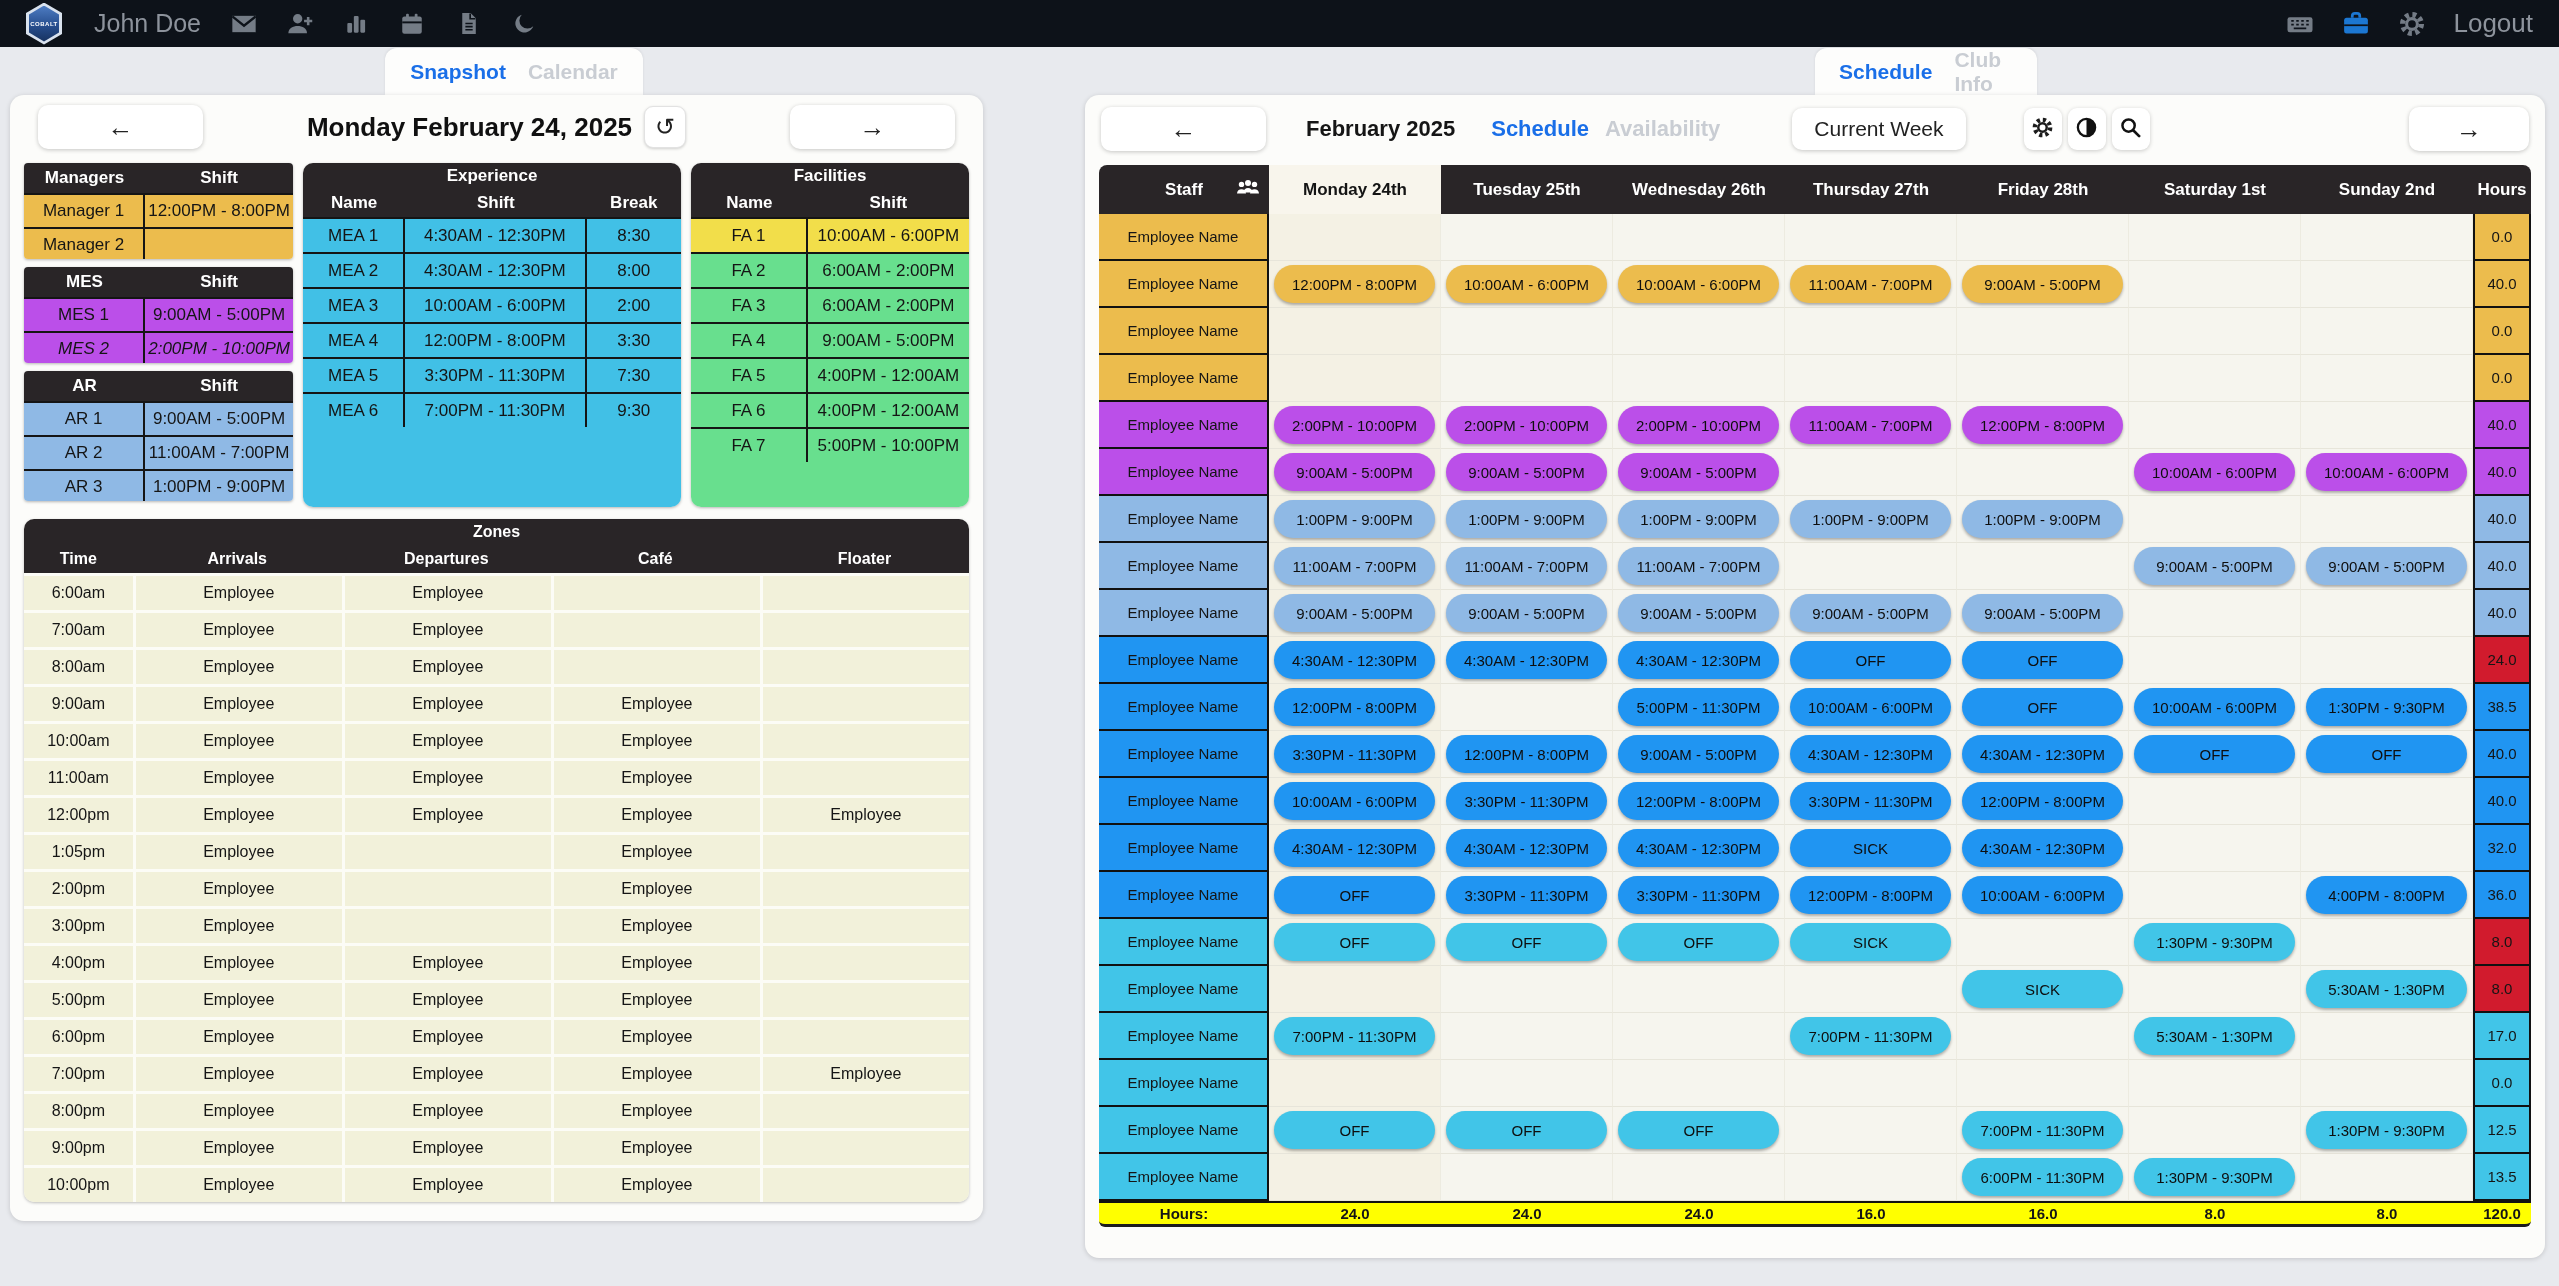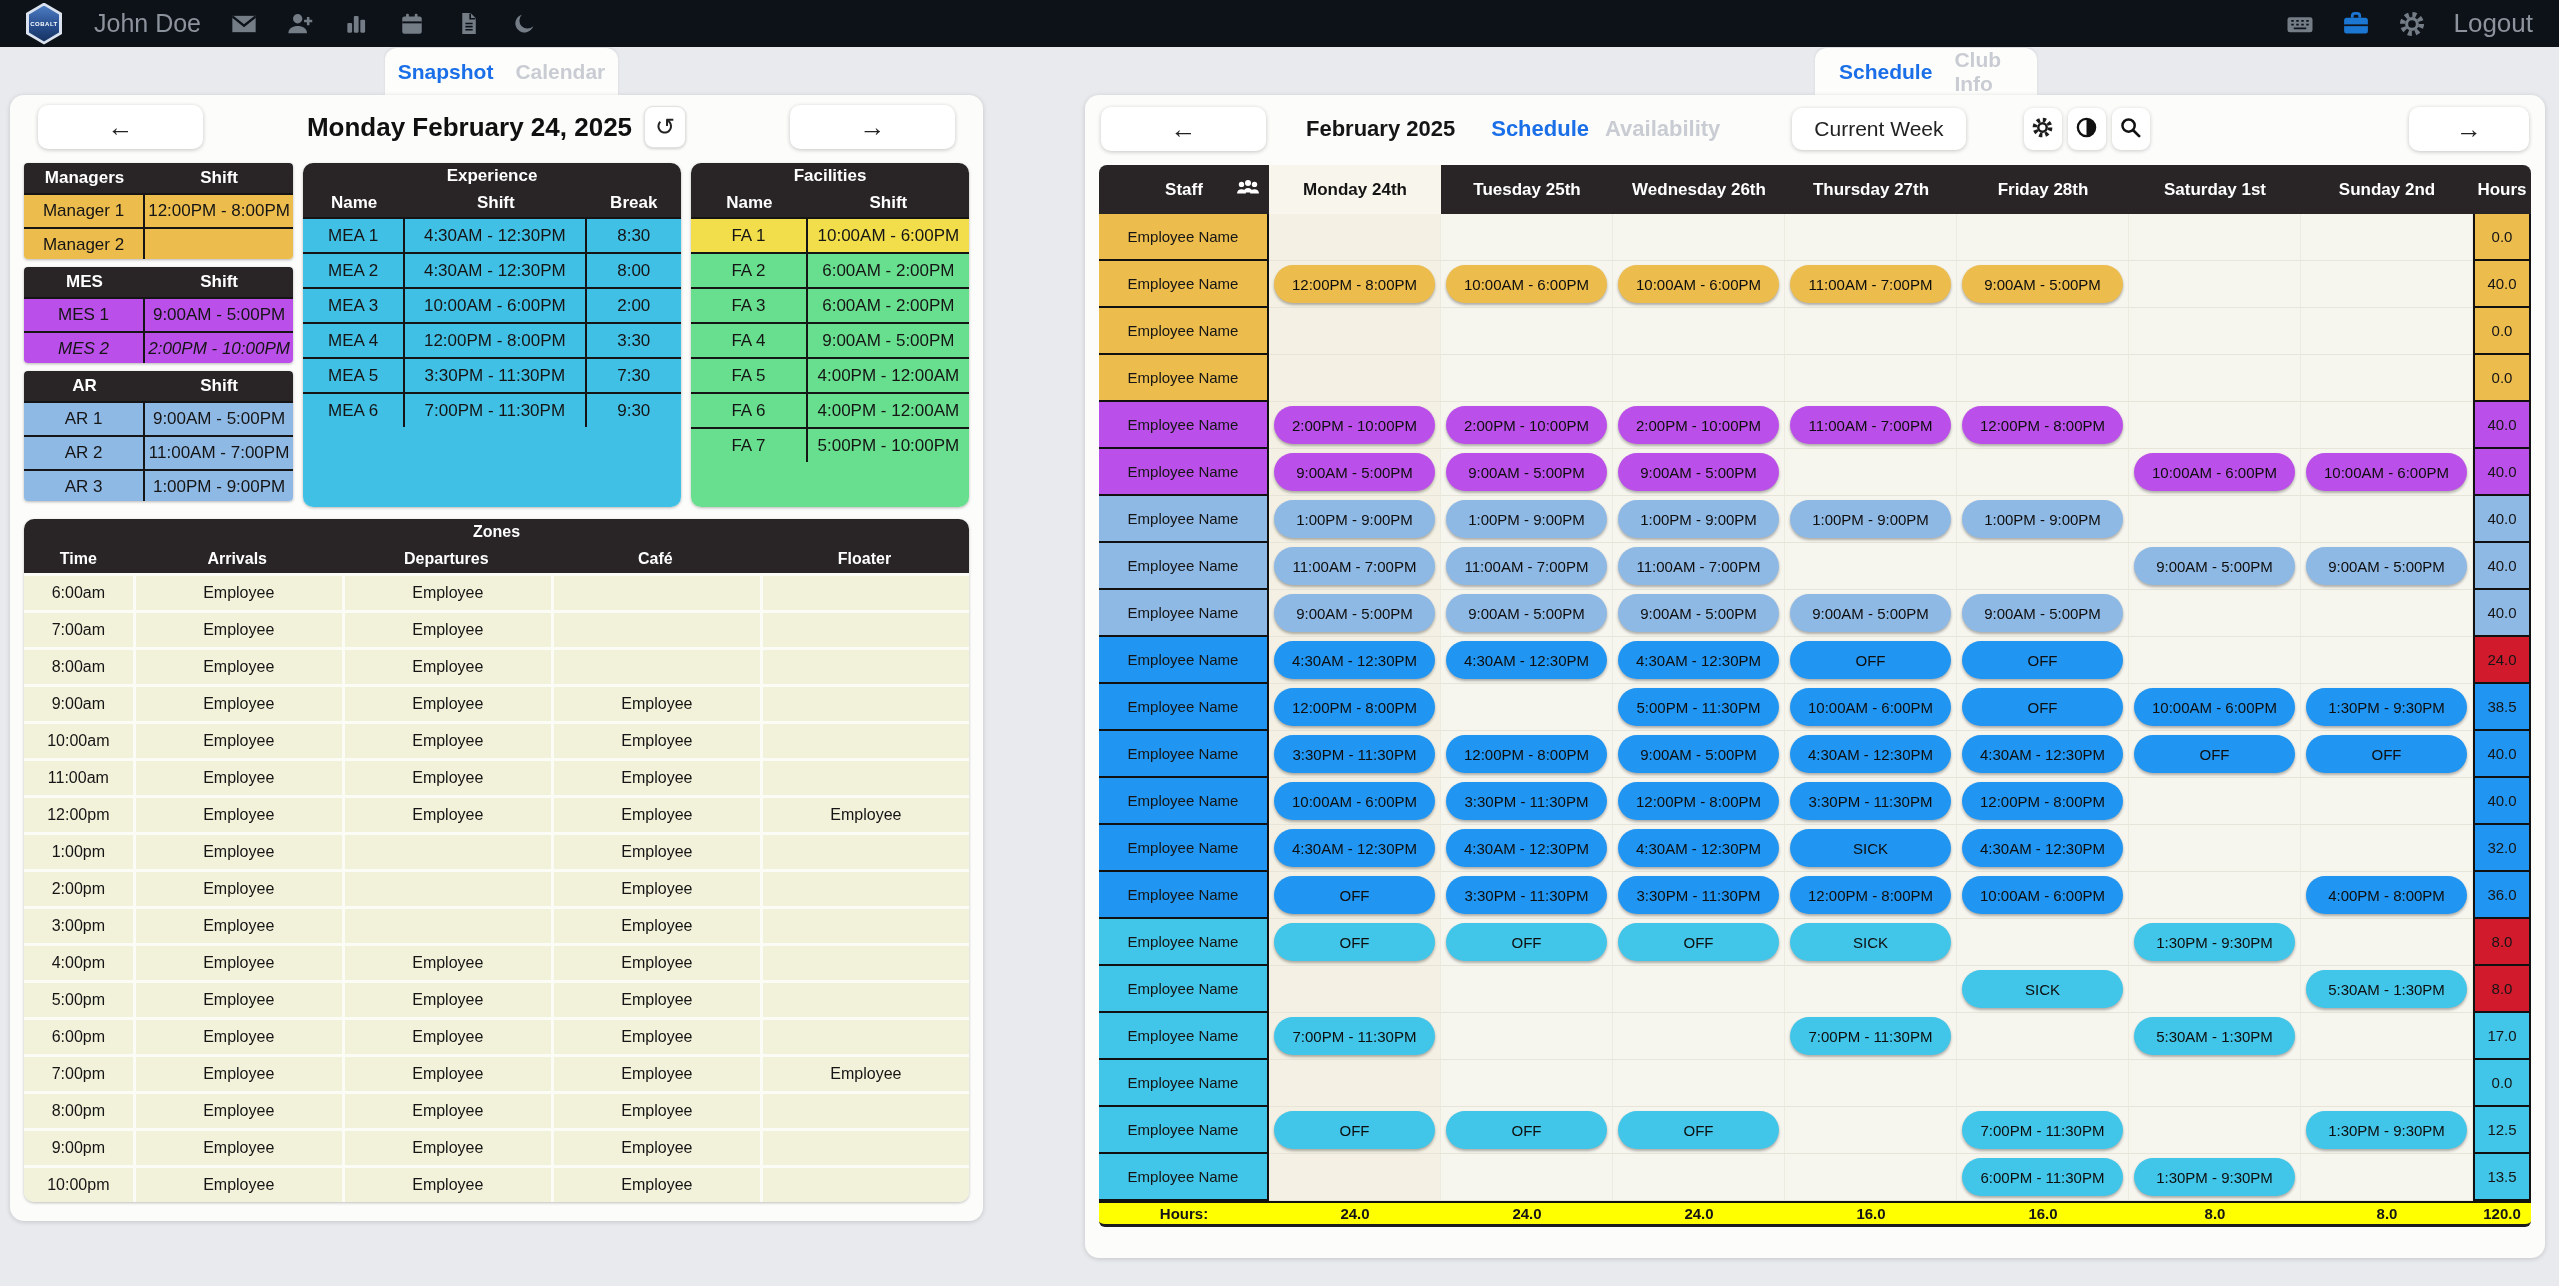--- a/index.html
+++ b/index.html
@@ -26,21 +26,21 @@
   .tb-icons { display:flex; align-items:center; gap:26px; }
   .tb-icon { width:30px; height:30px; display:flex; align-items:center; justify-content:center; cursor:pointer; }
   .tb-spacer { flex:1; }
   .logout { color:#8d939c; font-size:26px; margin-left:26px; cursor:pointer; }
   
   .tabbar {
     position:absolute; top:48px; height:47px; background:#fdfdfc;
     border-radius:12px 12px 0 0; display:flex; align-items:center; justify-content:center;
     gap:22px; box-shadow:0 -1px 3px rgba(0,0,0,.08); padding:0 24px;
   }
-  .tabbar-left { left:385px; width:233px; }
+  .tabbar-left { left:385px; width:258px; }
   .tabbar-right { left:1815px; width:222px; }
   .tab { font-size:21px; font-weight:bold; cursor:pointer; }
   .tab.active { color:#1a6fe8; }
   .tab.inactive { color:#c9cdd3; }
   
   .panel { position:absolute; background:#fcfcfa; border-radius:14px; box-shadow:0 1px 5px rgba(0,0,0,.16); }
   .panel-left  { left:10px;  top:95px; width:973px;  height:1126px; }
   .panel-right { left:1085px; top:95px; width:1460px; height:1163px; }
   
   .phead { display:flex; align-items:center; padding:10px 28px 8px 28px; }
@@ -390,21 +390,21 @@
         <div class="zc"></div>
       </div>
       <div class="z-row">
         <div class="zc-time">12:00pm</div>
         <div class="zc">Employee</div>
         <div class="zc">Employee</div>
         <div class="zc">Employee</div>
         <div class="zc">Employee</div>
       </div>
       <div class="z-row">
-        <div class="zc-time">1:00pm</div>
+        <div class="zc-time">1:05pm</div>
         <div class="zc">Employee</div>
         <div class="zc"></div>
         <div class="zc">Employee</div>
         <div class="zc"></div>
       </div>
       <div class="z-row">
         <div class="zc-time">2:00pm</div>
         <div class="zc">Employee</div>
         <div class="zc"></div>
         <div class="zc">Employee</div>

